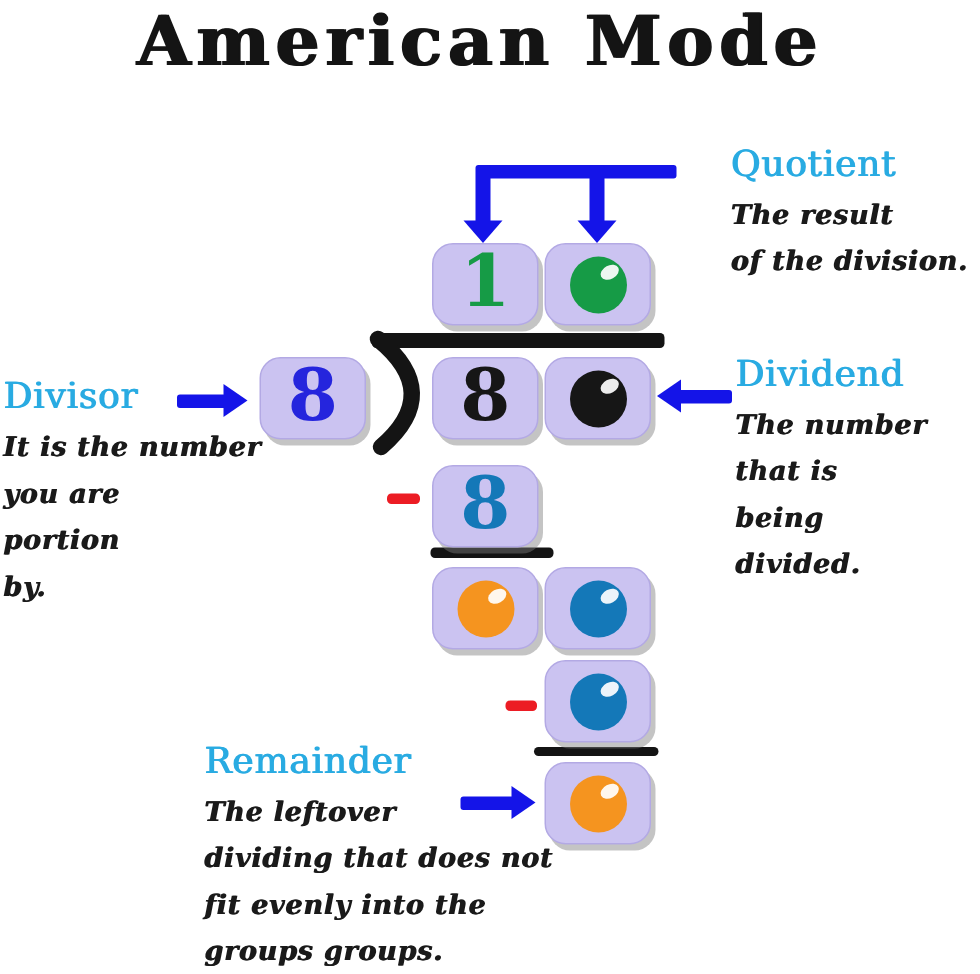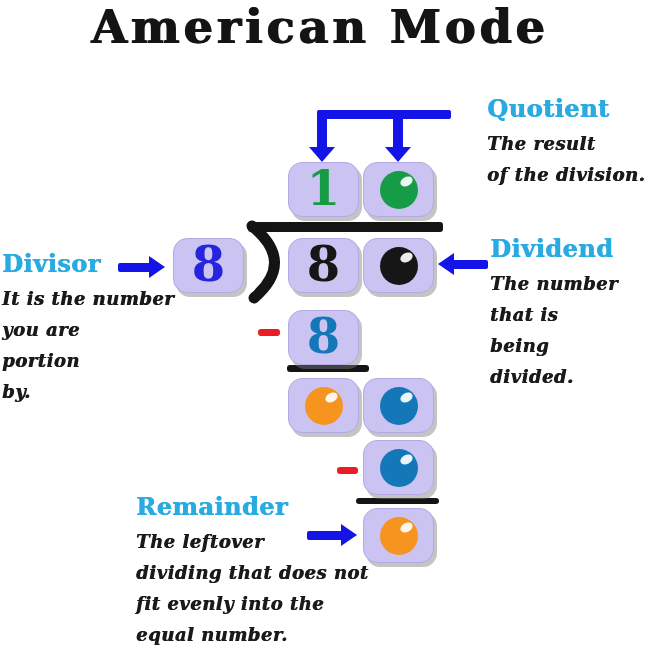--- a/index.html
+++ b/index.html
@@ -9,21 +9,21 @@
   }
   
   .main-title{
     position:absolute;top:0;left:0;width:653px;padding-right:14px;box-sizing:border-box;
     text-align:center;font-size:46px;font-weight:bold;color:#141414;
     letter-spacing:4px;text-shadow:1.5px 0 0 #141414;
   }
   
   .label-block{position:absolute;}
   .label-title{
-    font-size:24px;font-weight:bold;line-height:28px;letter-spacing:.5px;
+    font-size:24px;font-weight:normal;line-height:28px;letter-spacing:.5px;
     color:var(--label-blue,#29abe2);text-shadow:.8px 0 0 currentColor;
   }
   .label-lines{margin-top:5px;}
   .lbl-line{
     font-size:18px;font-weight:bold;line-height:31px;letter-spacing:.5px;
     color:#1a1a1a;text-shadow:.6px 0 0 currentColor;white-space:nowrap;font-style:italic;
   }
   
   .cell{
     position:absolute;width:71px;height:55px;box-sizing:border-box;
@@ -123,21 +123,21 @@
         <div class="lbl-line">divided.</div>
       </div>
   </div>
 
   <div class="label-block" style="left:136px;top:493px;">
     <div class="label-title">Remainder</div>
     <div class="label-lines">
         <div class="lbl-line">The leftover</div>
         <div class="lbl-line">dividing that does not</div>
         <div class="lbl-line">fit evenly into the</div>
-        <div class="lbl-line">equal number.</div>
+        <div class="lbl-line">groups groups.</div>
       </div>
   </div>
 
   <div id="cells-layer">
       <div class="cell" style="left: 288px; top: 162px;">
         <span class="glyph" style="color: rgb(22, 155, 70);">1</span>
       </div>
       <div class="cell" style="left: 363px; top: 162px;">
         <span class="ball" style="background: rgb(22, 155, 70);"></span>
       </div>

